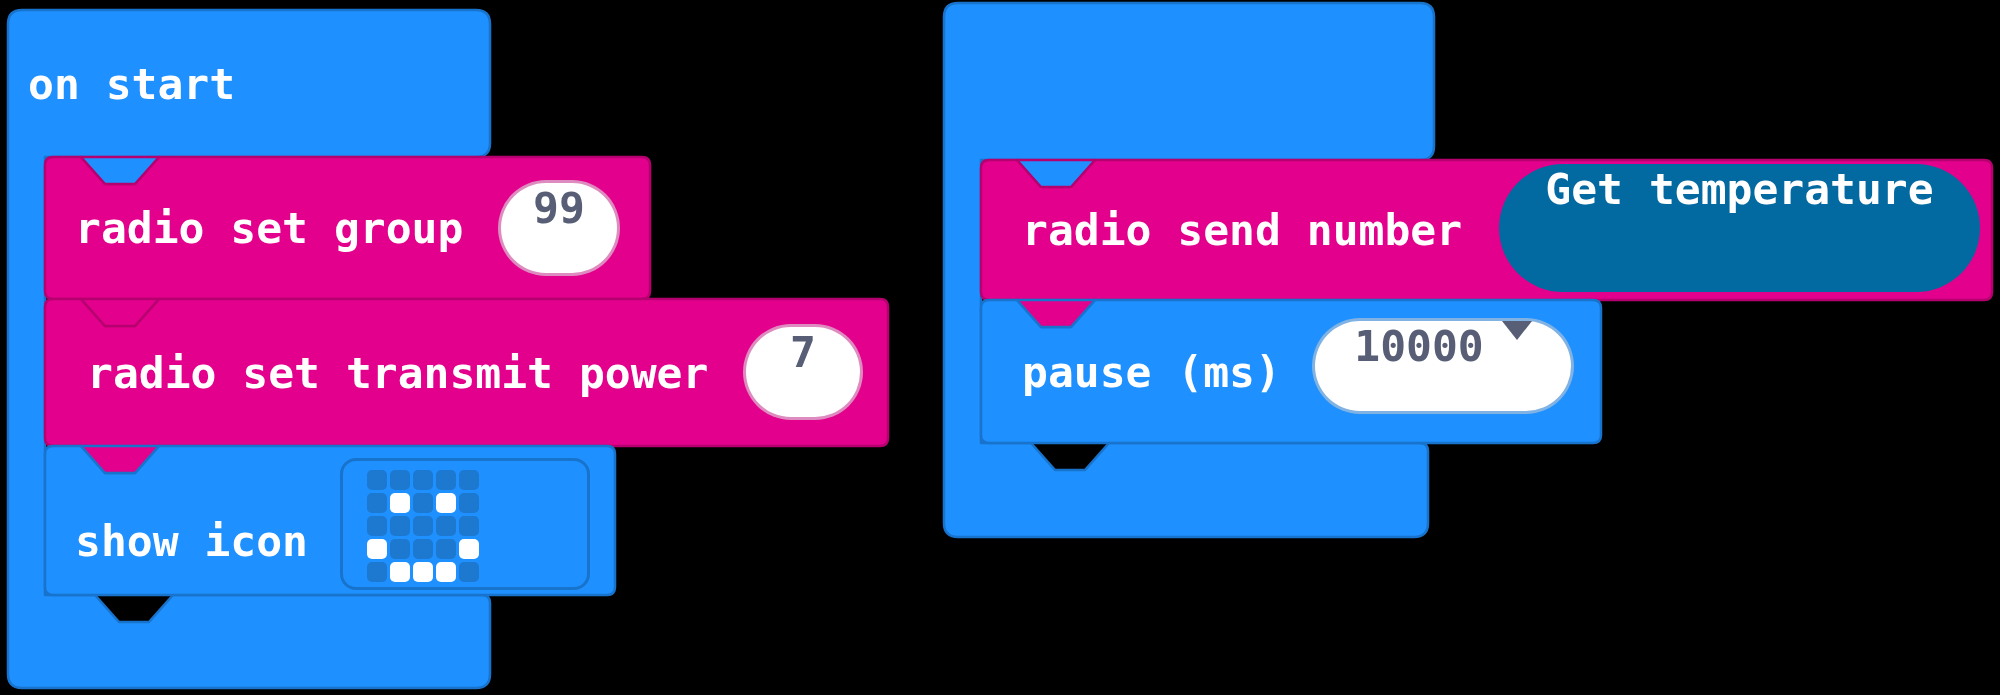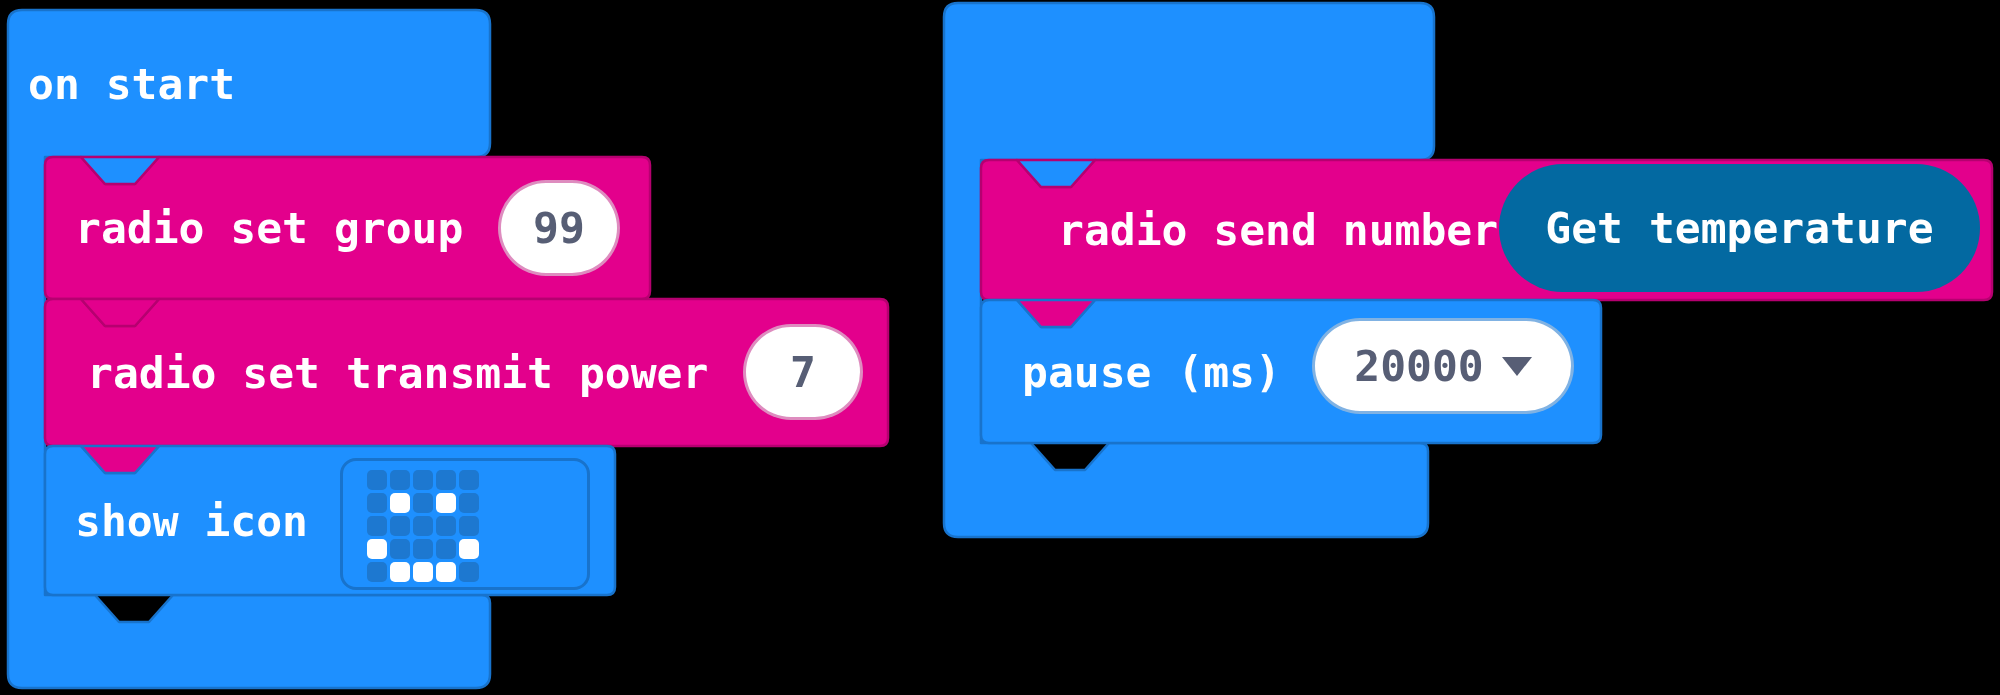--- a/index.html
+++ b/index.html
@@ -2,21 +2,21 @@
 <html><head>
 <meta charset="utf-8">
 <style>
   html,body{margin:0;padding:0;background:#000;}
   #canvas{position:relative;width:2000px;height:695px;background:#000;overflow:hidden;
           font-family:"DejaVu Sans Mono", monospace;}
   #blocks-svg{position:absolute;left:0;top:0;}
   .label{position:absolute;display:flex;align-items:center;color:#fff;
          font:700 43px "DejaVu Sans Mono", monospace;white-space:pre;}
   .pill{position:absolute;background:#fff;border-radius:999px;display:flex;
-        align-items:center;justify-content:center;color:#575E75;
+        align-items:flex-start;justify-content:center;color:#575E75;
         font:700 43px "DejaVu Sans Mono", monospace;box-sizing:border-box;}
   .pill.num-magenta{border:3px solid rgba(182,0,112,.45);}
   .pill.num-blue{border:3px solid rgba(24,115,204,.55);}
   .pill.black{background:#0369a1;color:#fff;border:none;}
   .caret{width:0;height:0;border-left:15px solid transparent;border-right:15px solid transparent;
          border-top:19px solid #575E75;margin-left:18px;}
   .led-field{position:absolute;left:340px;top:458px;width:250px;height:132px;
              background:#1E90FF;border:3px solid #1873CC;border-radius:16px;box-sizing:border-box;}
   .led-grid{display:grid;grid-template-columns:repeat(5,20px);grid-auto-rows:20px;
             gap:3px;margin:9px 0 0 24px;}
@@ -64,21 +64,21 @@
   <div class="label" style="left:75px;top:157px;height:142px;">radio set group</div>
   <div class="pill num-magenta" style="left:498px;top:180px;width:122px;height:96px;">
     <span>99</span>
   </div>
 
   <div class="label" style="left:75px;top:299px;height:147px;margin-left:12px;">radio set transmit power</div>
   <div class="pill num-magenta" style="left:743px;top:324px;width:120px;height:96px;">
     <span>7</span>
   </div>
 
-  <div class="label" style="left:75px;top:446px;height:149px;">show icon</div>
+  <div class="label" style="left:75px;top:466px;height:149px;">show icon</div>
   <div class="led-field">
     <div class="led-grid">
         <div class="led-cell"></div>
         <div class="led-cell"></div>
         <div class="led-cell"></div>
         <div class="led-cell"></div>
         <div class="led-cell"></div>
         <div class="led-cell"></div>
         <div class="led-cell lit"></div>
         <div class="led-cell"></div>
@@ -96,24 +96,24 @@
         <div class="led-cell lit"></div>
         <div class="led-cell"></div>
         <div class="led-cell lit"></div>
         <div class="led-cell lit"></div>
         <div class="led-cell lit"></div>
         <div class="led-cell"></div>
       </div>
   </div>
 
 
-  <div class="label" style="left:1022px;top:160px;height:140px;margin-left:36px;">radio send number</div>
+  <div class="label" style="left:1022px;top:160px;height:140px;">radio send number</div>
   <div class="pill black" style="left:1499px;top:164px;width:481px;height:128px;">
     <span>Get temperature</span>
   </div>
 
   <div class="label" style="left:1022px;top:300px;height:143px;text-align:center;">pause (ms)</div>
   <div class="pill num-blue" style="left:1312px;top:318px;width:262px;height:96px;">
-    <span>20000</span>
+    <span>10000</span>
     <span class="caret"></span>
   </div>
 
 </div>
 
 </body></html>

